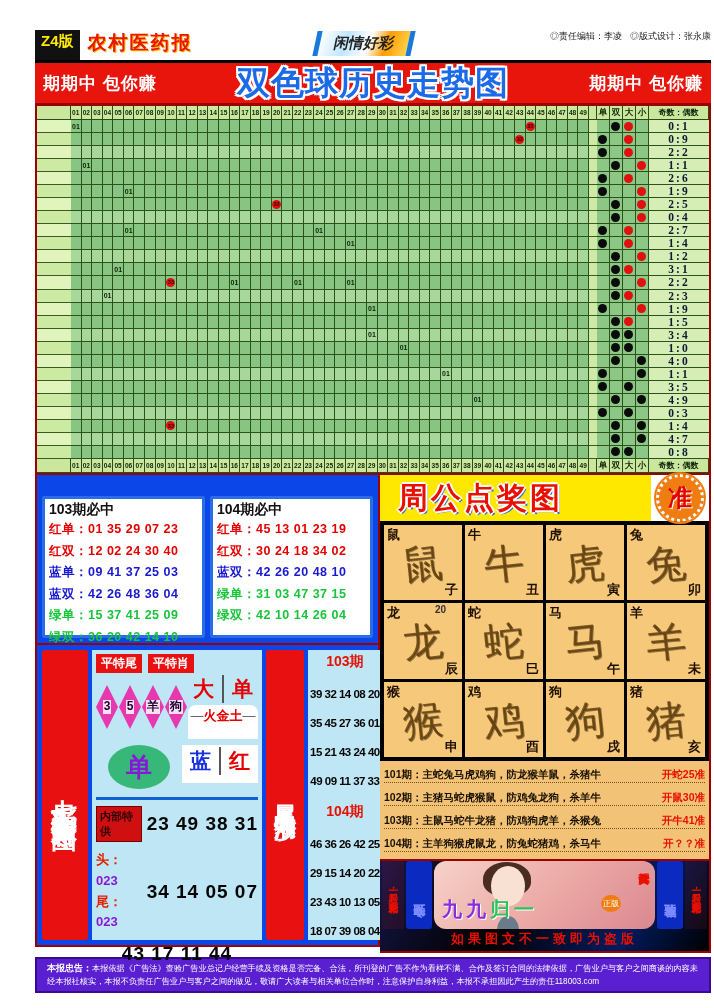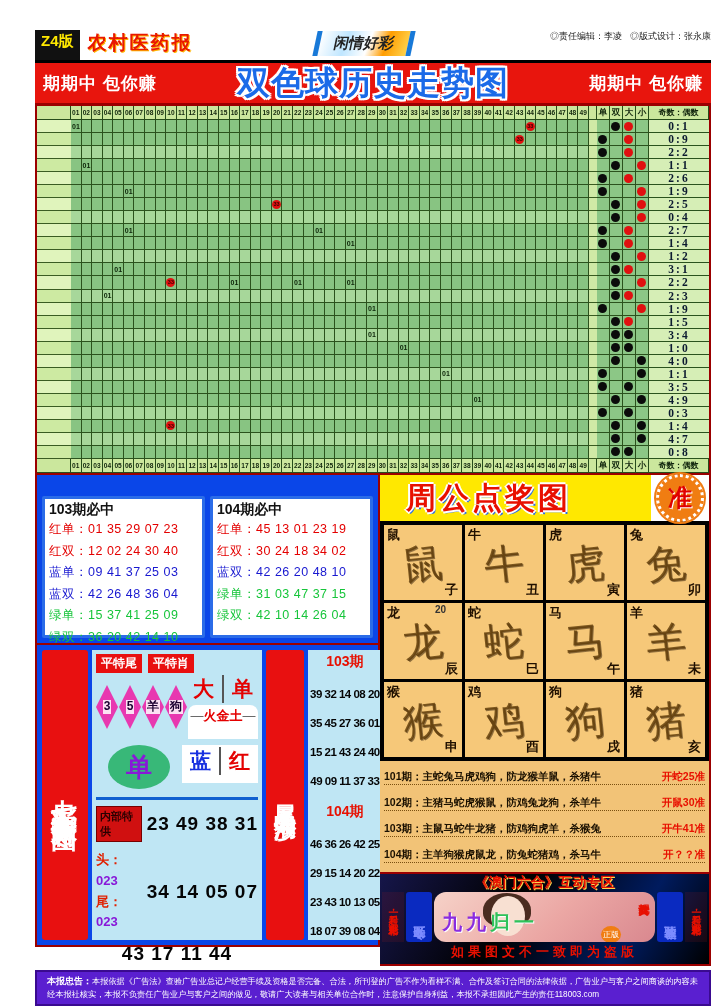--- a/index.html
+++ b/index.html
@@ -41,40 +41,40 @@
        display:flex;align-items:center;justify-content:center;margin:0 auto;}
   .dot{width:9px;height:9px;border-radius:50%;}
   .dk{background:#0b0b0b;} .rd{background:#e01010;}
   
   .mid{display:flex;}
   .midleft{width:345px;}
   .midright{width:331px;margin-left:0;}
   .picks{height:170px;background:#0a46e8;display:flex;gap:5px;padding:5px;box-sizing:border-box;border:2px solid #9b0000;border-top:none;}
   .pickpanel{flex:1;background:#fff;border:3px solid #2b6ce8;border-radius:2px;padding:2px 4px;box-sizing:border-box;margin-top:16px;}
   .ptitle{font-size:14px;font-weight:bold;color:#111;}
-  .prow{font-size:12.5px;font-weight:normal;line-height:1.72;white-space:nowrap;letter-spacing:0.5px;}
+  .prow{font-size:12.5px;font-weight:bold;line-height:1.72;white-space:nowrap;letter-spacing:0.5px;}
   .cred{color:#e40000;} .cblue{color:#1818d0;} .cgreen{color:#16c53a;}
   
   .zg{background:#000;border:2px solid #9b0000;border-left:none;border-top:none;box-sizing:border-box;}
   .zgtitlebar{height:46px;background:#ffe800;display:flex;align-items:center;position:relative;}
-  .zgtitle{font-size:30px;font-weight:bold;color:#e81000;letter-spacing:3px;margin-left:26px;
+  .zgtitle{font-size:30px;font-weight:bold;color:#e81000;letter-spacing:3px;margin-left:18px;
     text-shadow:-2px 0 #fff,2px 0 #fff,0 -2px #fff,0 2px #fff,2px 2px 0 #2b6ce8;}
   .zhun{position:absolute;right:0;top:0;width:58px;height:46px;background:#fff;display:flex;align-items:center;justify-content:center;}
   .burst{width:42px;height:42px;border-radius:50%;background:#f07d12;border:3px dotted #fff;outline:2px solid #f07d12;
     display:flex;align-items:center;justify-content:center;}
   .burst span{color:#e00000;font-size:24px;font-weight:bold;text-shadow:1px 1px 0 #fff;}
   .zodiac{display:grid;grid-template-columns:repeat(4,1fr);grid-template-rows:repeat(3,1fr);gap:3px;background:#000;
     padding:4px;height:240px;box-sizing:border-box;}
   .zcell{background:#f6c879;position:relative;overflow:hidden;}
   .zanimal{position:absolute;left:3px;top:1px;font-size:13px;font-weight:bold;color:#201000;}
   .zbranch{position:absolute;right:4px;bottom:1px;font-size:13px;font-weight:bold;color:#201000;}
   .znote{position:absolute;right:16px;top:1px;font-size:10px;font-weight:bold;color:#333;}
   .zart{position:absolute;left:50%;top:52%;transform:translate(-50%,-50%) rotate(-6deg);
     font-family:"Liberation Serif",serif;font-size:40px;color:rgba(92,58,8,.8);text-shadow:1px 1px 0 rgba(40,20,0,.5);}
-  .preds{background:#f2c377;padding:3px 4px;height:111px;box-sizing:border-box;display:flex;flex-direction:column;justify-content:space-around;}
+  .preds{background:#f2c377;padding:3px 4px;height:98px;box-sizing:border-box;display:flex;flex-direction:column;justify-content:space-around;}
   .pred{display:flex;justify-content:space-between;font-size:10.5px;font-weight:bold;color:#1a1000;
     border-bottom:1px dotted #7a5010;white-space:nowrap;}
   .pred .res{color:#e81000;margin-left:4px;}
   
   .botleft{height:302px;background:#0a46e8;display:flex;padding:5px;box-sizing:border-box;gap:4px;border:2px solid #9b0000;border-top:none;}
   .vbanner{background:#e81010;color:#fff;font-weight:bold;writing-mode:vertical-rl;text-orientation:upright;
     display:flex;align-items:center;justify-content:center;border-radius:3px;}
   .vb1{width:46px;font-size:26px;letter-spacing:4px;}
   .vb2{width:38px;font-size:22px;letter-spacing:2px;}
   .ltpanel{width:170px;background:#bfe6f4;padding:4px;box-sizing:border-box;position:relative;}
@@ -2044,21 +2044,20 @@
               <span class="res">开牛41准</span>
             </div>
             <div class="pred">
               <span>104期：主羊狗猴虎鼠龙，防兔蛇猪鸡，杀马牛</span>
               <span class="res">开？？准</span>
             </div>
           </div>
       </div>
 
       <div class="macau">
-        <div class="mtitle">《澳门六合》互动专区</div>
         <div class="mbody">
           <span class="vtext vred">一起看，更精彩！</span>
           <span class="vtext vblue">互动专区</span>
           <span class="photo">
             <span class="hair"></span>
             <span class="face"></span>
             <span class="ptext"><span class="p1">九九</span><span class="p2">归一</span></span>
             <span class="pside">靓女传真</span>
             <span class="ptag">正版</span>
           </span>

